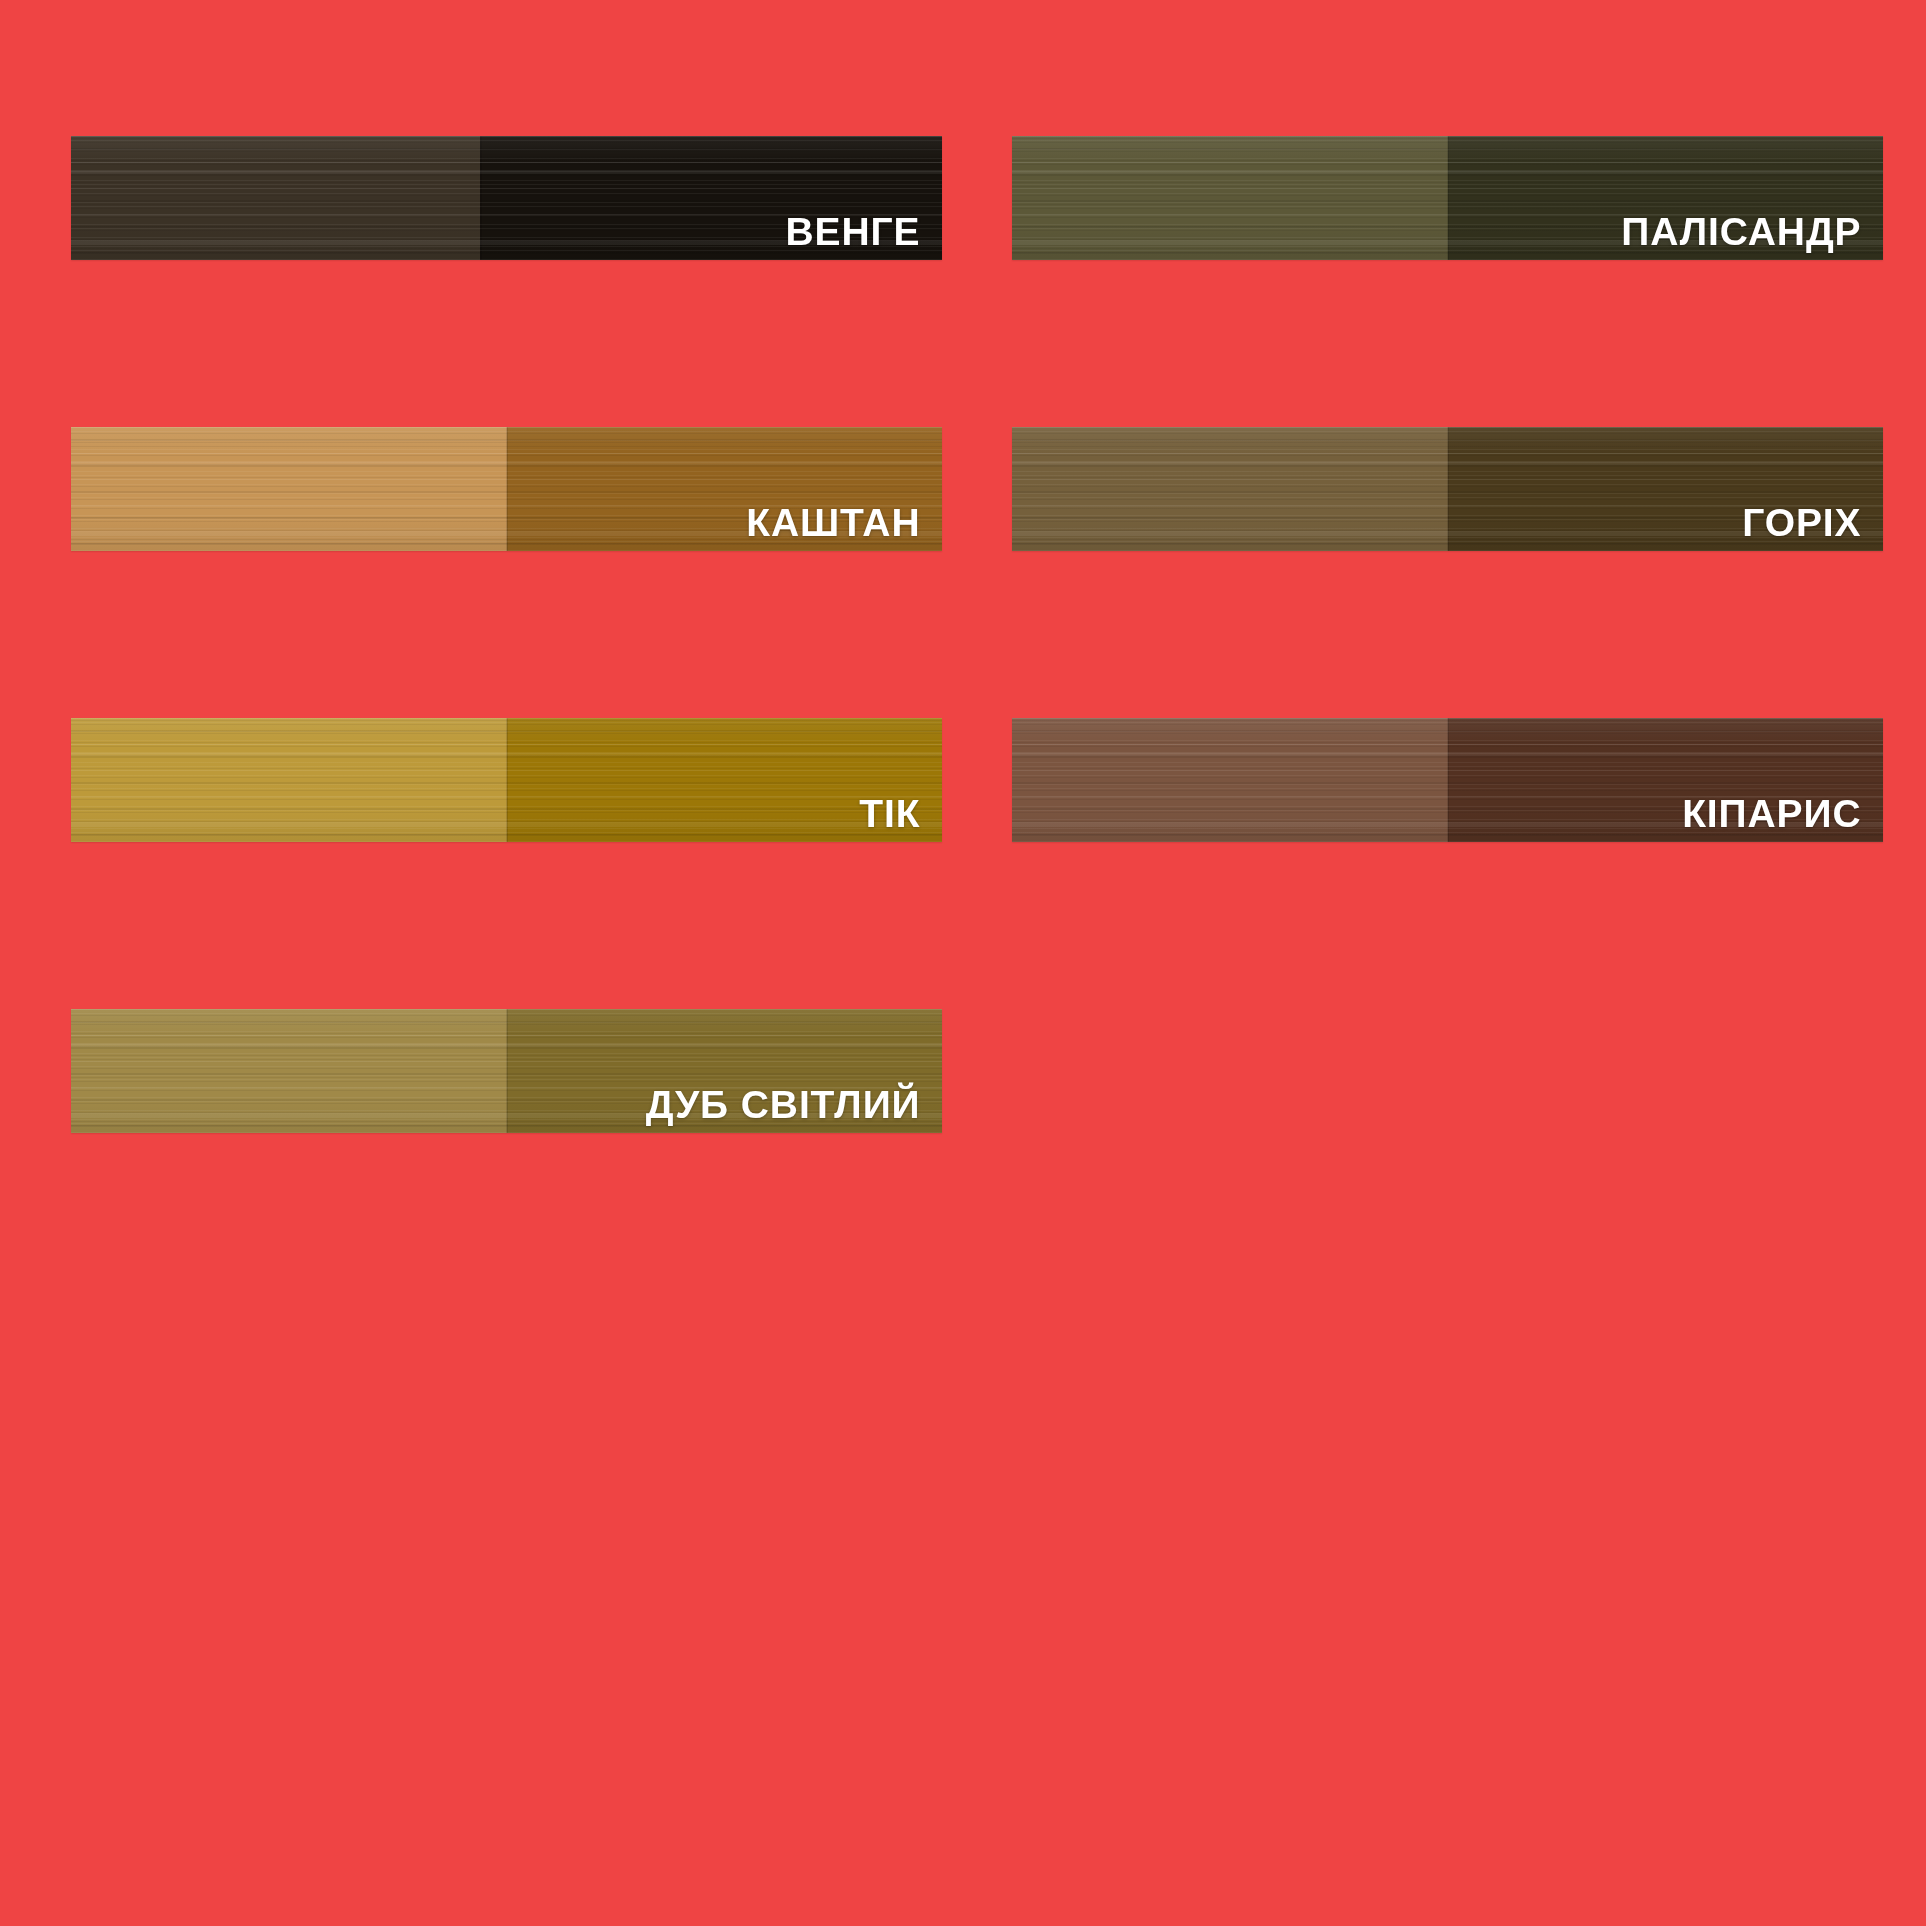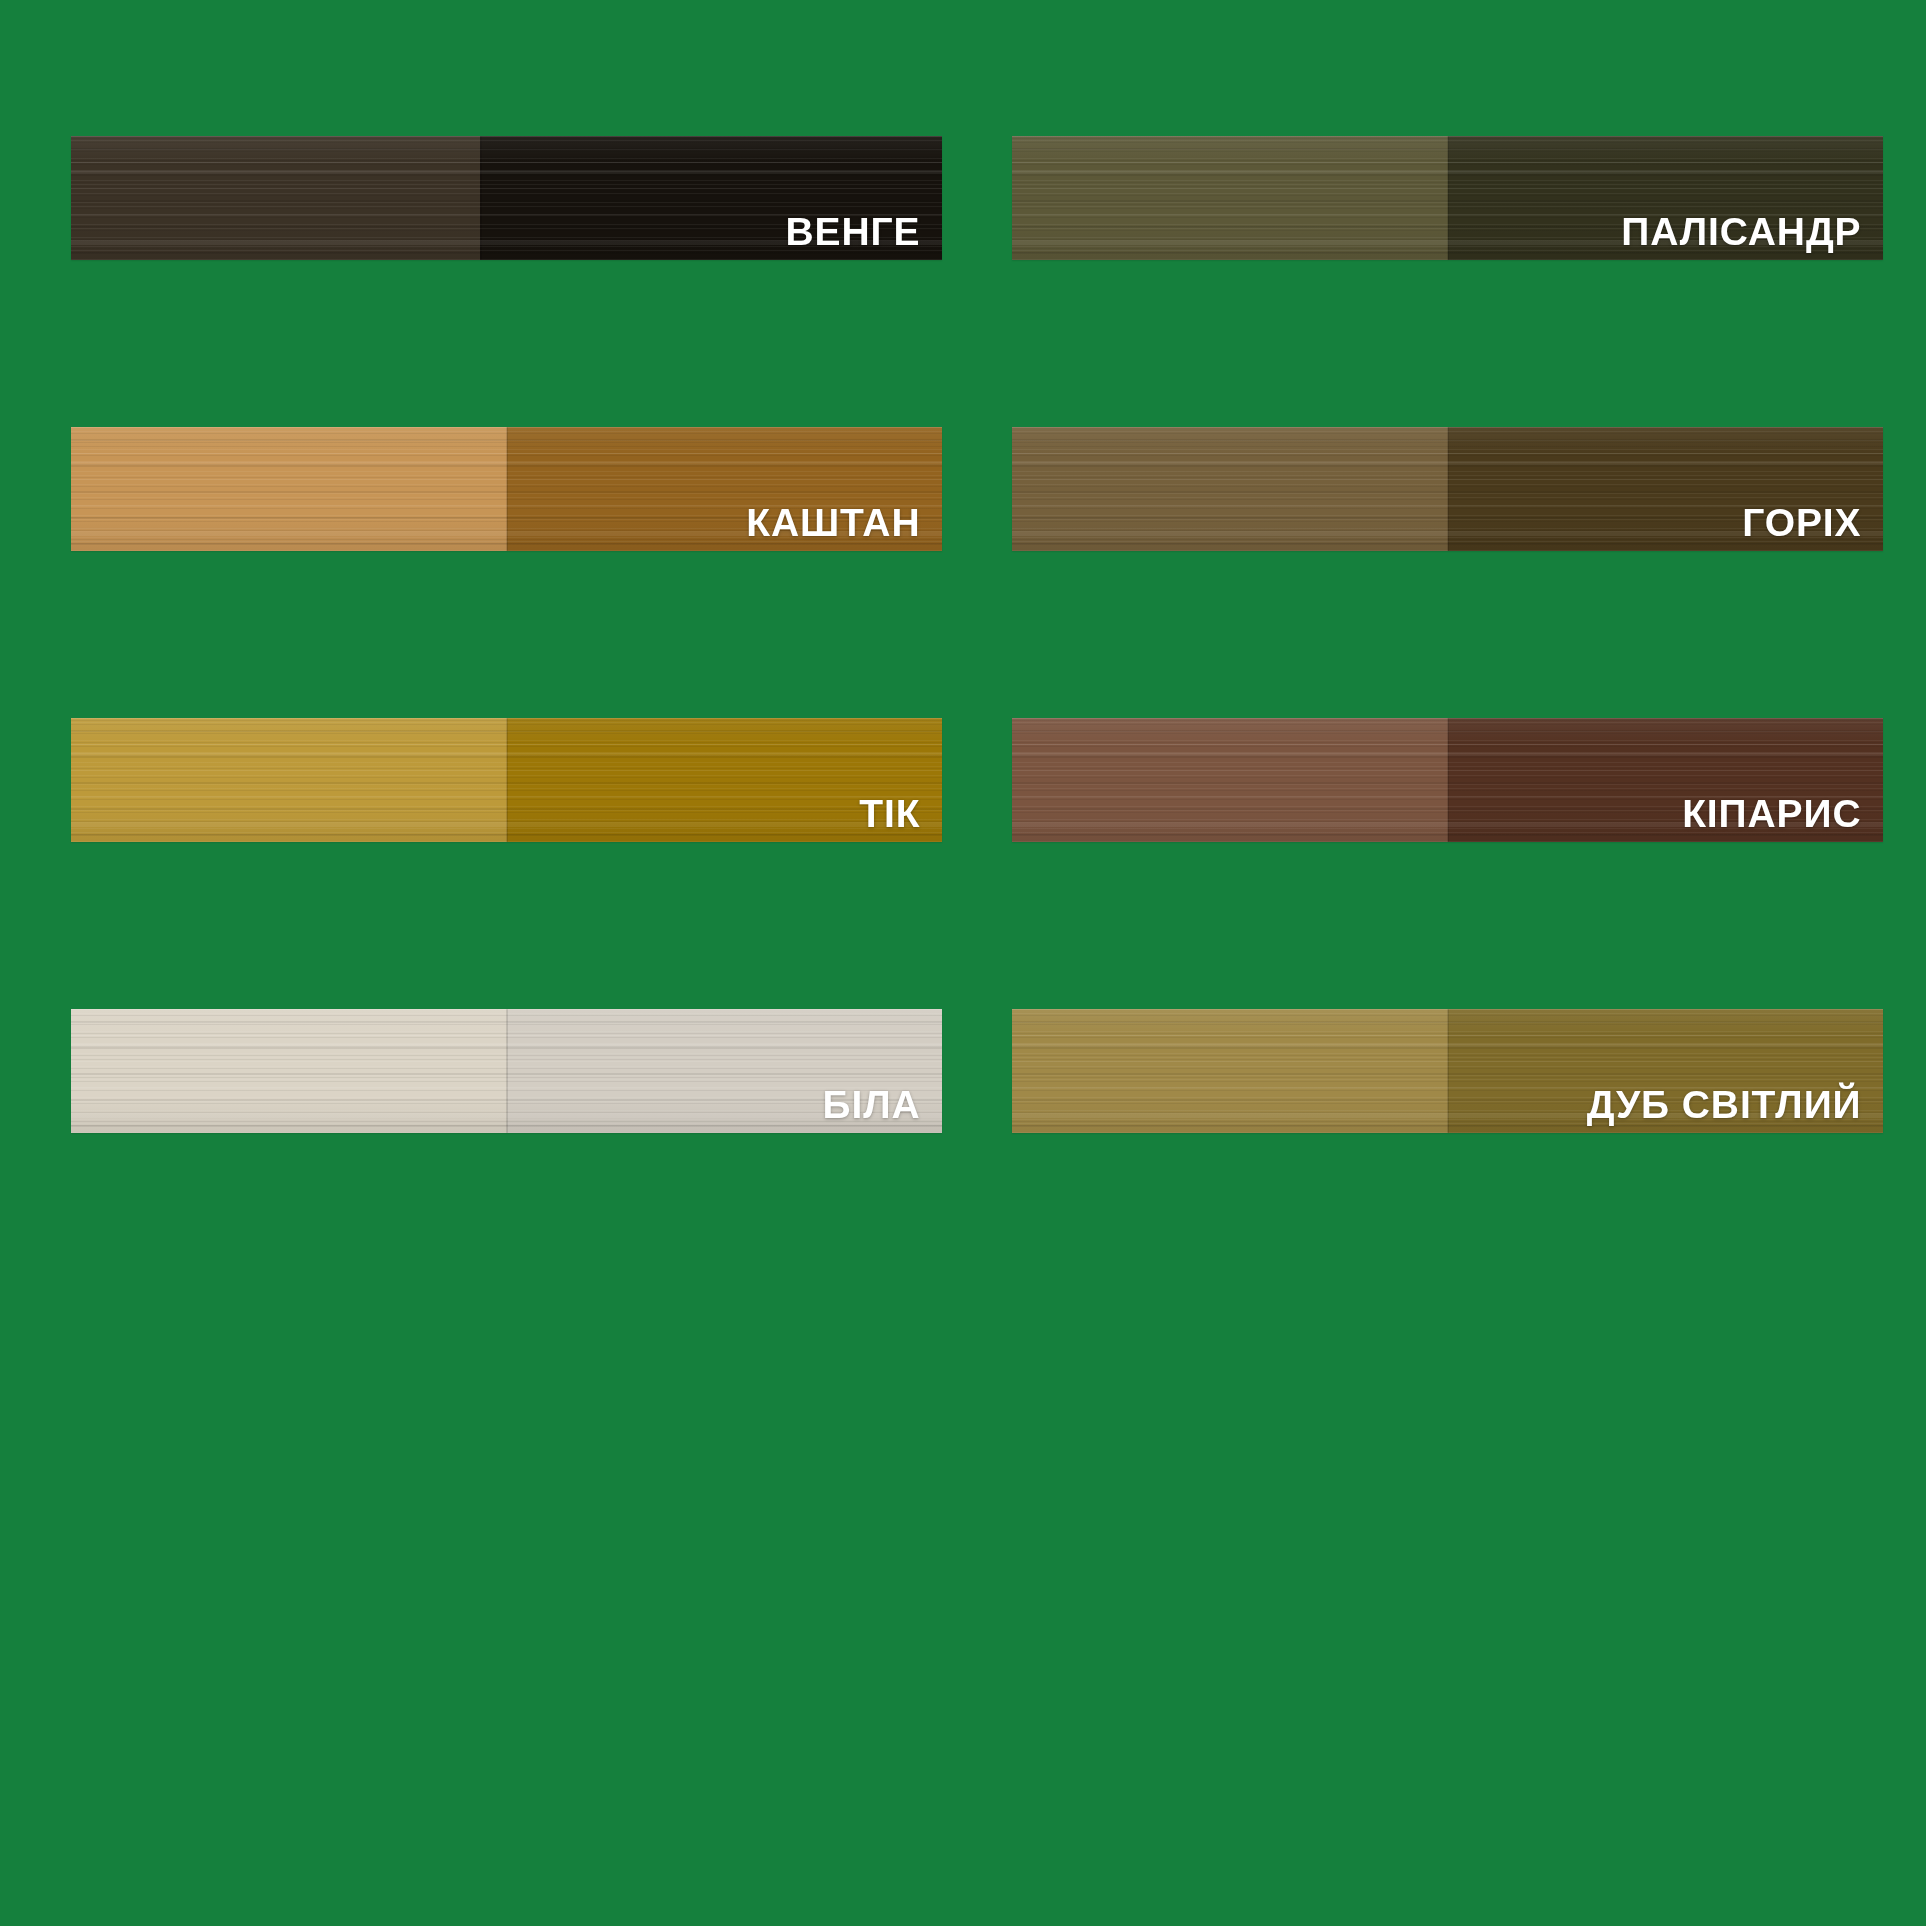--- a/index.html
+++ b/index.html
@@ -5,21 +5,21 @@
   html,body{margin:0;padding:0;}
   body{
     width:1926px;height:1926px;
     background:#ffffff;
     font-family:"Liberation Sans","DejaVu Sans",sans-serif;
     overflow:hidden;
   }
   .sheet{
     position:relative;
     width:1926px;height:1926px;
-    background:#15803d;
+    background:#ef4444;
     box-sizing:border-box;
     padding:136px 43px 95px 71px;
   }
   .grid{
     display:grid;
     grid-template-columns:871px 871px;
     column-gap:70px;
     row-gap:167px;
   }
   .swatch{
@@ -140,27 +140,20 @@
         <div class="label">ТІК</div>
       </div>
       <div class="swatch">
         <div class="coat one" title="#7b5540" style="width: 50%; background: rgb(123, 85, 64);"></div>
         <div class="coat two" title="#533121" style="width: 50%; background: rgb(83, 49, 33);"></div>
         <div class="seam" style="left: calc(50% - 0.6px);"></div>
         <div class="grain"></div>
         <div class="label">КІПАРИС</div>
       </div>
       <div class="swatch">
-        <div class="coat one" title="#dbd4c6" style="width: 50%; background: rgb(219, 212, 198);"></div>
-        <div class="coat two" title="#d3cdc3" style="width: 50%; background: rgb(211, 205, 195);"></div>
-        <div class="seam" style="left: calc(50% - 0.6px);"></div>
-        <div class="grain"></div>
-        <div class="label">БІЛА</div>
-      </div>
-      <div class="swatch">
         <div class="coat one" title="#a08948" style="width: 50%; background: rgb(160, 137, 72);"></div>
         <div class="coat two" title="#7f6b2a" style="width: 50%; background: rgb(127, 107, 42);"></div>
         <div class="seam" style="left: calc(50% - 0.6px);"></div>
         <div class="grain"></div>
         <div class="label">ДУБ СВІТЛИЙ</div>
       </div>
     </div>
 </div>
 
 

